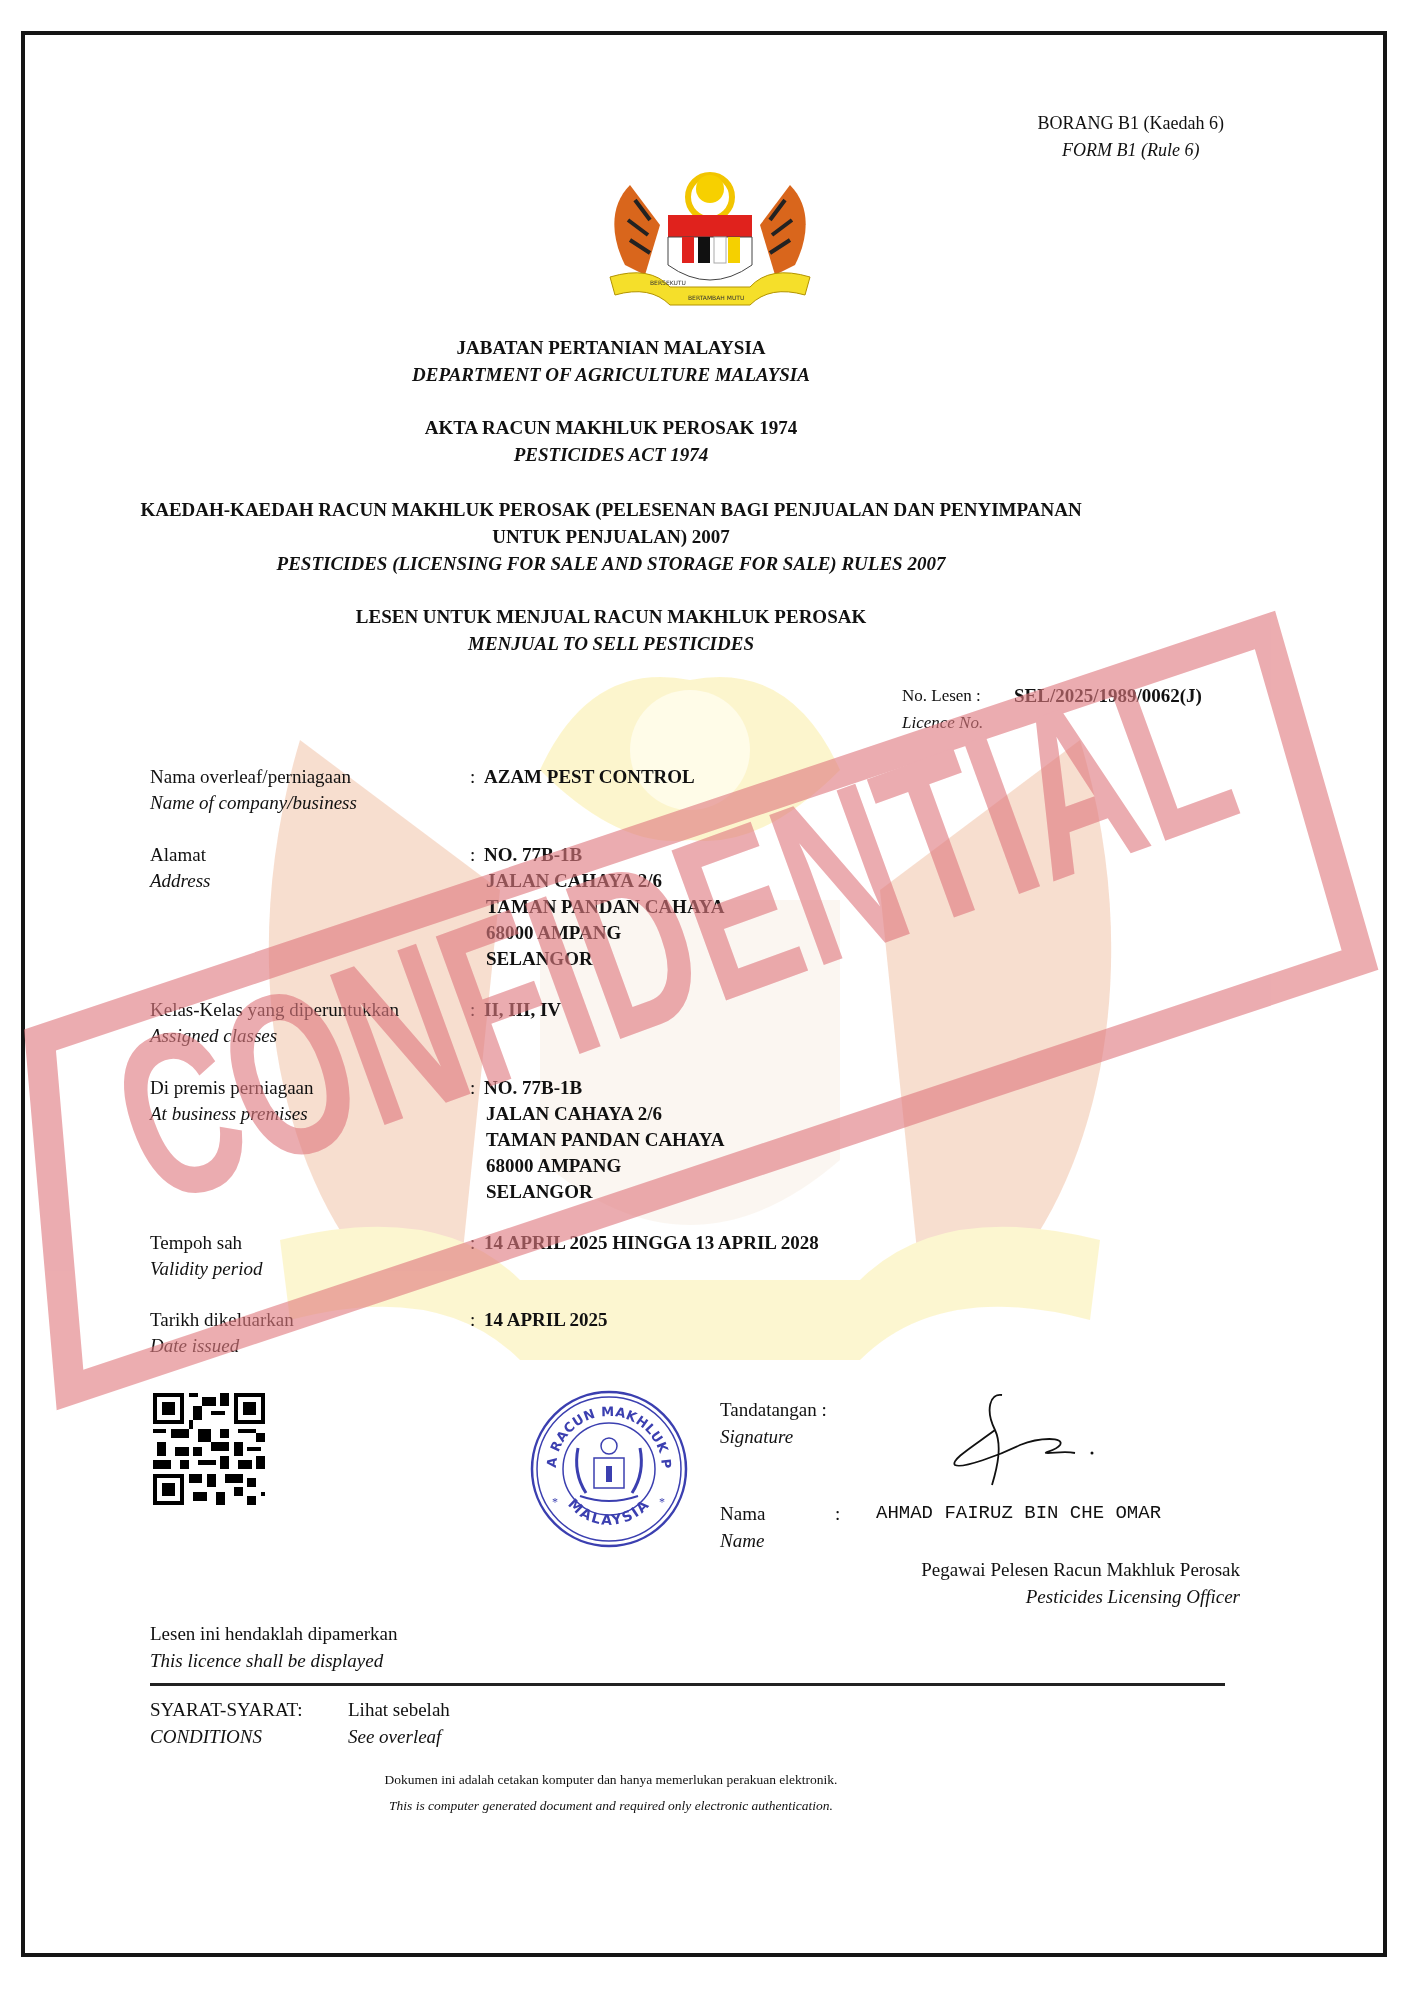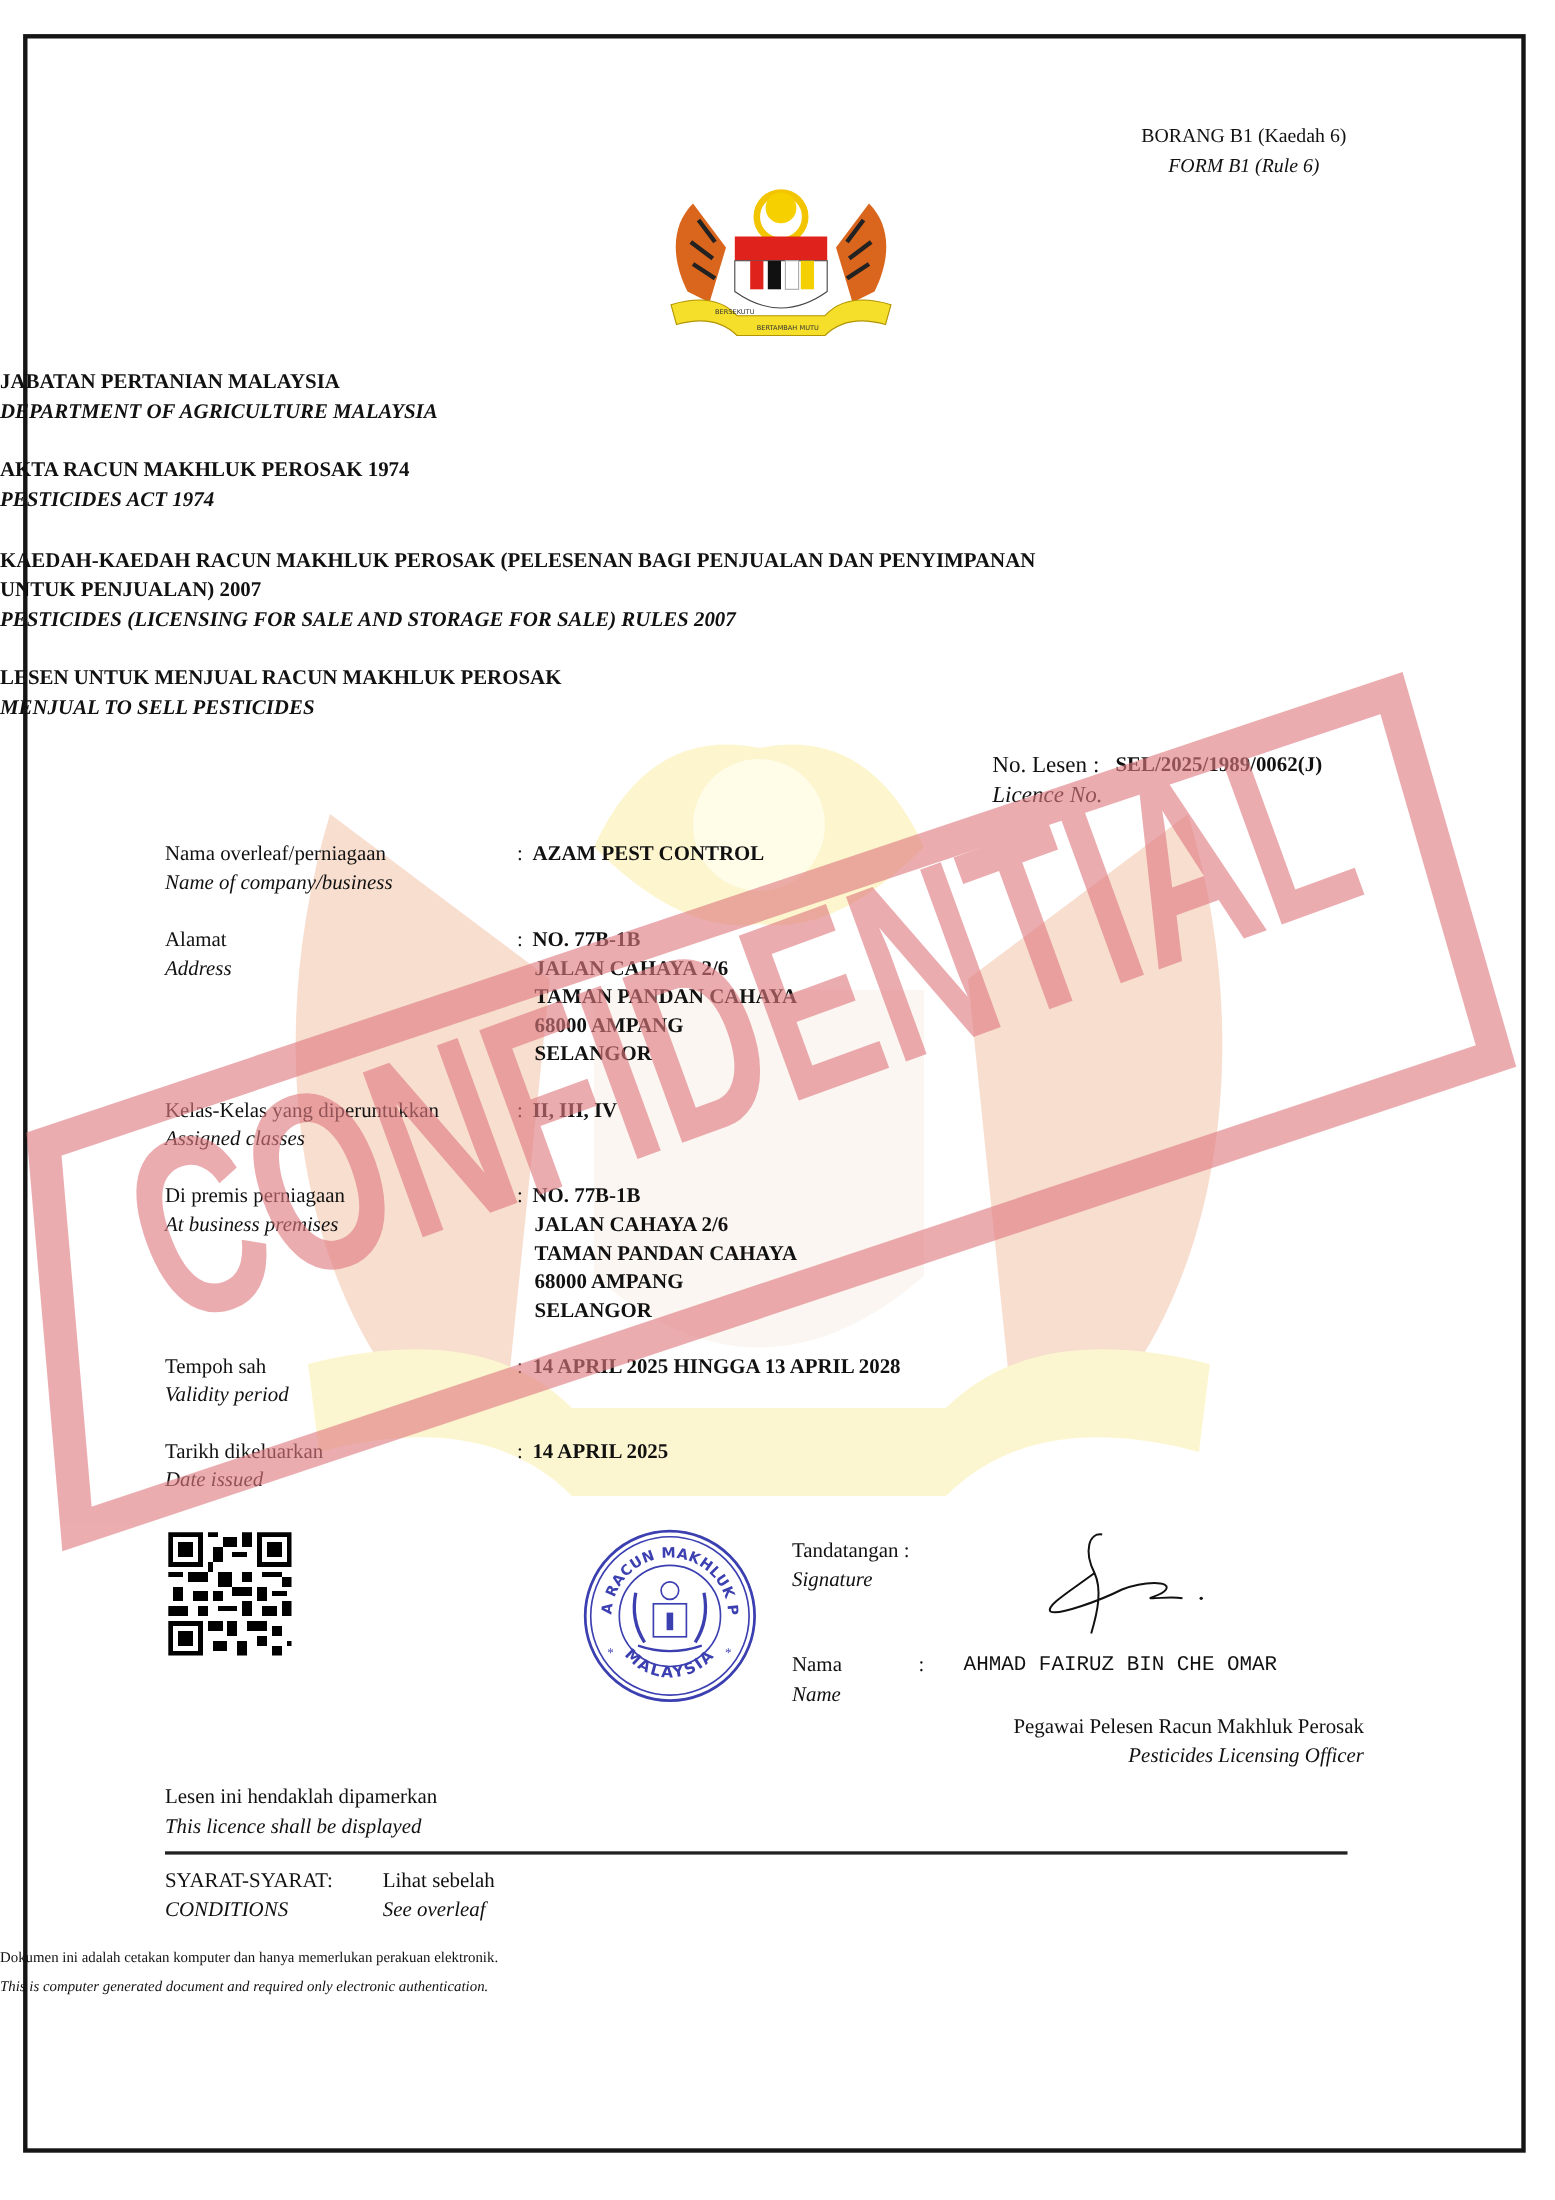--- a/index.html
+++ b/index.html
@@ -4,29 +4,29 @@
 <style>
   html, body { margin:0; padding:0; background:#ffffff; }
   body { width:1414px; height:2000px; position:relative; overflow:hidden;
          font-family:"Liberation Serif", "DejaVu Serif", serif; color:#111; }
   .frame { position:absolute; left:21px; top:31px; width:1366px; height:1926px;
            border:4px solid #151515; box-sizing:border-box; }
   .abs { position:absolute; }
   .form-ref { right:190px; top:110px; text-align:center; font-size:18px; line-height:27px; }
   .it { font-style:italic; }
   .b { font-weight:bold; }
-  .center { left:0; width:1222px; text-align:left; }
+  .center { left:0; width:1222px; text-align:center; }
   .hdr { font-size:19px; line-height:27px; }
   .crest { left:590px; top:165px; width:240px; height:150px; }
   .watermark { left:240px; top:640px; width:900px; height:760px; opacity:0.28; }
   .row-label { left:150px; font-size:19px; line-height:26px; }
   .row-colon { left:470px; font-size:19px; line-height:26px; }
   .row-value { left:484px; font-size:19px; line-height:26px; font-weight:bold; }
   .addr-line { display:block; height:26px; }
-  .licno-label { left:902px; top:682px; font-size:21px; line-height:27px; }
+  .licno-label { left:902px; top:682px; font-size:17px; line-height:27px; }
   .licno-value { left:1014px; top:682px; font-size:19px; line-height:27px; font-weight:bold; }
   .qr { left:153px; top:1393px; width:112px; height:112px; }
   .seal { left:528px; top:1388px; width:162px; height:162px; }
   .sig-label { left:720px; font-size:19px; line-height:27px; }
   .sig-colon { left:835px; font-size:19px; }
   .sig-img { left:940px; top:1385px; width:200px; height:110px; }
   .officer-name { left:876px; top:1500px; font-size:19px; line-height:27px;font-family:Liberation Mono, monospace; }
   .officer-title { left:820px; width:420px; text-align:right; font-size:19px; line-height:27px; }
   .hr { left:150px; top:1683px; width:1075px; height:0; border-top:3px solid #222; }
   .footer-note { font-size:13.5px; line-height:26px; }

